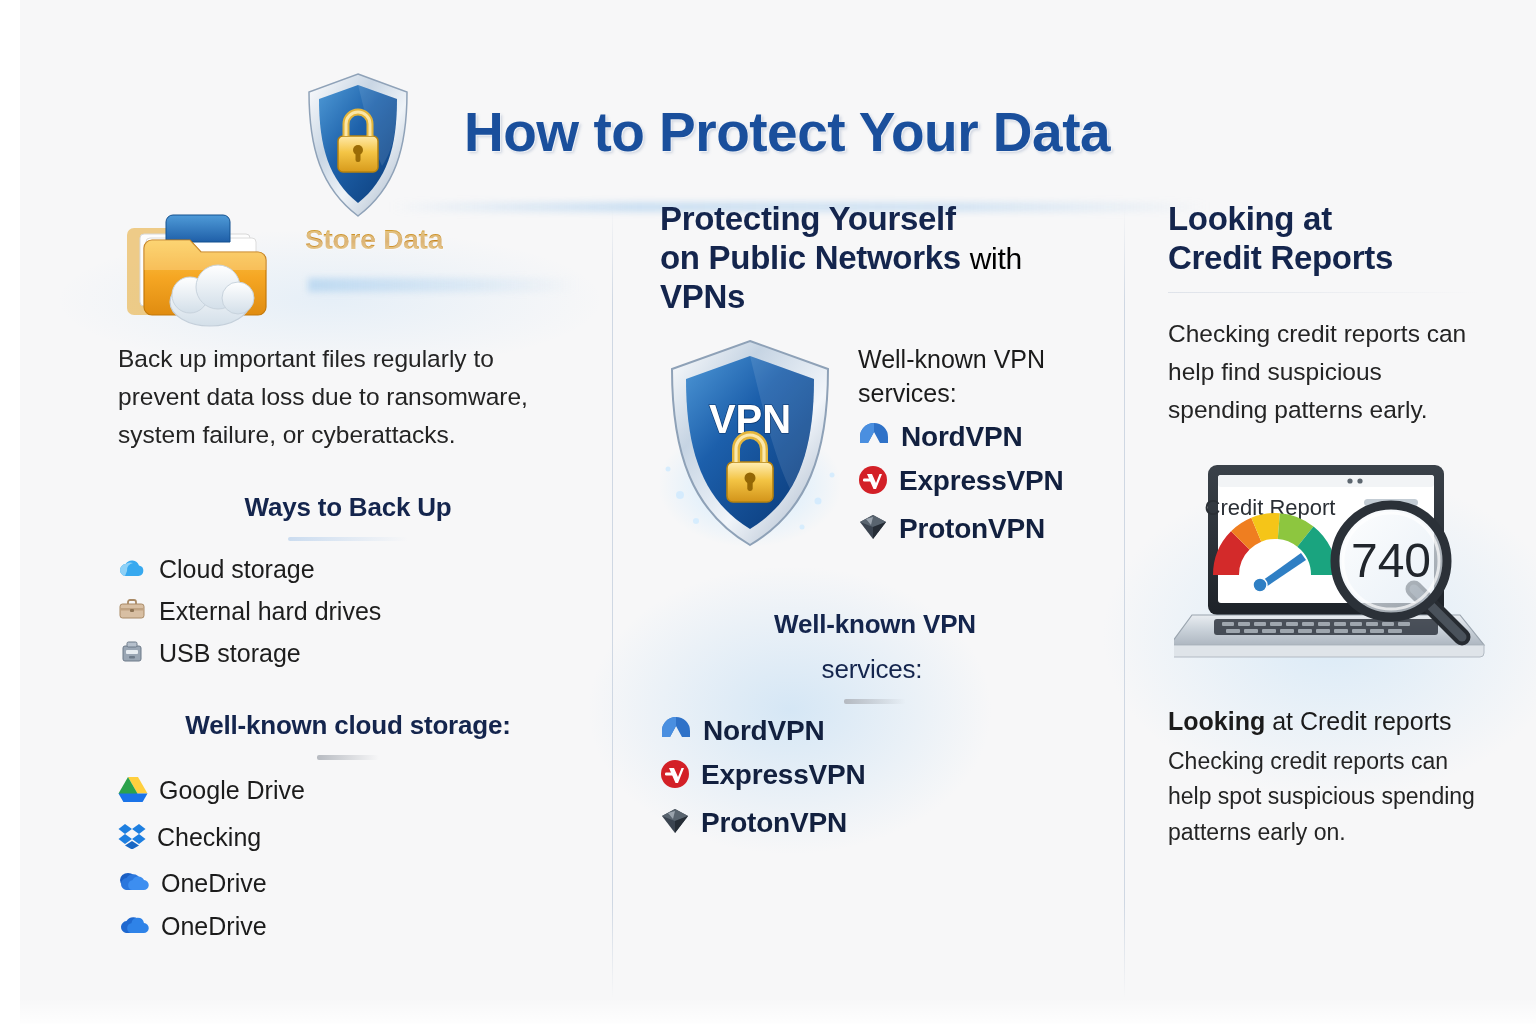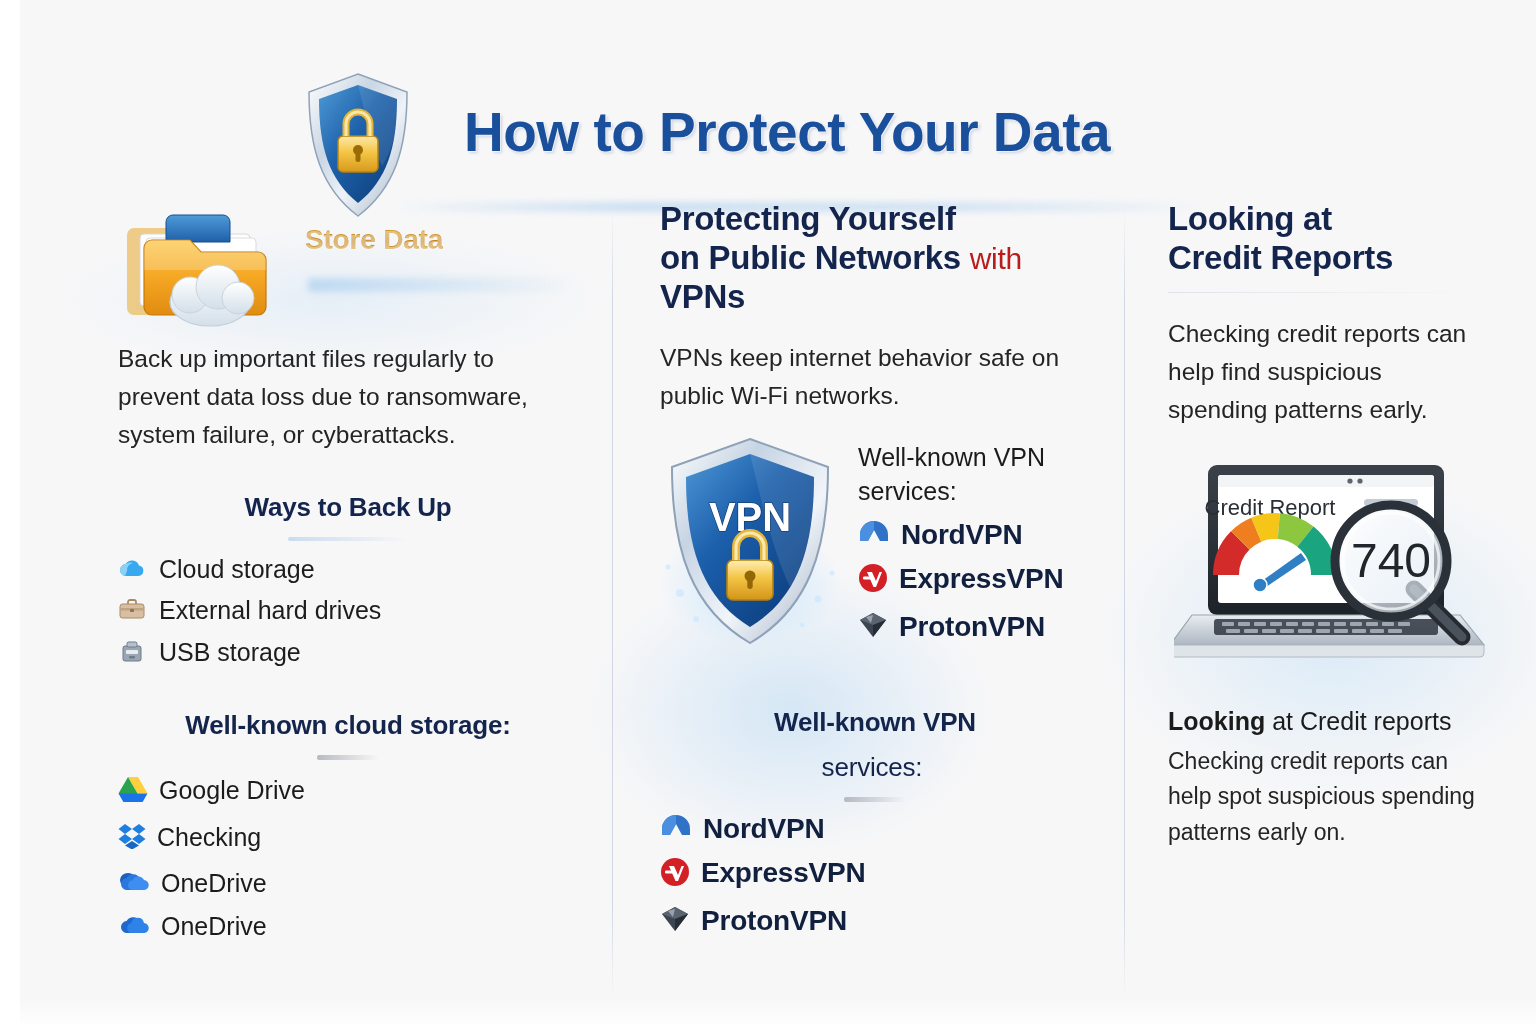--- a/index.html
+++ b/index.html
@@ -47,21 +47,21 @@
   #col-mid    { left: 640px; width: 430px; }
   #col-right  { left: 1148px; width: 330px; }
 
   .vdiv { position: absolute; top: 208px; width: 1px; height: 790px;
     background: linear-gradient(to bottom, rgba(215,222,232,0), rgba(205,214,226,.95) 12%, rgba(205,214,226,.95) 88%, rgba(215,222,232,0)); }
   #vdiv1 { left: 592px; }
   #vdiv2 { left: 1104px; }
 
   
   h2.sec-title { color: #14254d; font-size: 33px; font-weight: bold; line-height: 1.18; letter-spacing: -0.3px; }
-  h2.sec-title .light { font-weight: normal; color: #b91c1c; font-size: 30px; }
+  h2.sec-title .light { font-weight: normal; color: #000000; font-size: 30px; }
   #store-data-title {
     position: absolute; left: 187px; top: 24px;
     font-size: 28px; font-weight: bold; letter-spacing: -0.2px;
     background: linear-gradient(to bottom, #d8a93c 0%, #c5831c 55%, #e0b455 100%);
     -webkit-background-clip: text; background-clip: text;
     -webkit-text-fill-color: transparent; color: #c5831c;
     text-shadow: 0 1px 0 rgba(255,255,255,.4);
   }
   .hrule { height: 1px; background: linear-gradient(to right, #dfe3ea, rgba(223,227,234,0)); margin: 14px 0 0 0; }
 
@@ -69,21 +69,21 @@
   p.body.small { font-size: 23px; }
 
   h3.sub { color: #14254d; font-size: 26px; font-weight: bold; letter-spacing: -0.2px;
            display: flex; align-items: center; gap: 14px; flex-direction: column; }
   h3.sub .dash { flex: 0 0 auto; height: 4px; width: 120px; border-radius: 2px;
            background: linear-gradient(to right, rgba(195,215,238,.85), rgba(195,215,238,0)); }
   h3.sub .dash.gray { background: linear-gradient(to right, rgba(176,180,187,.9), rgba(176,180,187,0)); height: 5px; width: 62px; }
   h3.sub .reg { font-weight: normal; }
 
   ul.plain { list-style: none; }
-  ul.plain li { display: flex; align-items: center; gap: 13px; color: #1d1d1d;
+  ul.plain li { display: flex; align-items: flex-end; gap: 13px; color: #1d1d1d;
                 font-size: 25px; font-weight: 300; line-height: 1.0; margin-top: 16px; }
   .ico { flex: 0 0 auto; display: inline-block; }
 
   .brandgrid { display: grid; grid-template-columns: 1fr; column-gap: 10px; row-gap: 14px; margin-top: 16px; }
   .brand { display: flex; align-items: flex-start; gap: 11px; font-size: 25px; color: #1b1b1b; font-weight: 300; }
 
   .vpnlist { }
   .vpnlist .brand { font-size: 28px; font-weight: bold; color: #12203f; margin-top: 11px; letter-spacing: -0.2px; }
   .vpnlist .brand.nb { font-weight: bold; }
 
@@ -266,21 +266,20 @@
   </div>
 
   <div class="col" id="col-mid">
     <h2 class="sec-title" style="width:420px;">
       <span>Protecting Yourself</span><br>
       <span>on Public Networks</span>
       <span class="light">with</span><br>
       <span>VPNs</span>
     </h2>
 
-    <p class="body" style="width:420px; margin-top:22px;">VPNs keep internet behavior safe on public Wi-Fi networks.</p>
 
     <div style="position:relative; height:250px; margin-top:18px;">
       <svg style="position:absolute;left:0;top:0;width:180px;height:215px;" viewBox="0 0 180 215">
         <defs>
           <linearGradient id="vOut" x1="0" y1="0" x2="1" y2="1">
             <stop offset="0" stop-color="#ffffff"></stop>
               <stop offset=".3" stop-color="#c6d4e3"></stop>
             <stop offset=".62" stop-color="#f1f5fa"></stop>
               <stop offset="1" stop-color="#9cadc2"></stop>
           </linearGradient>

